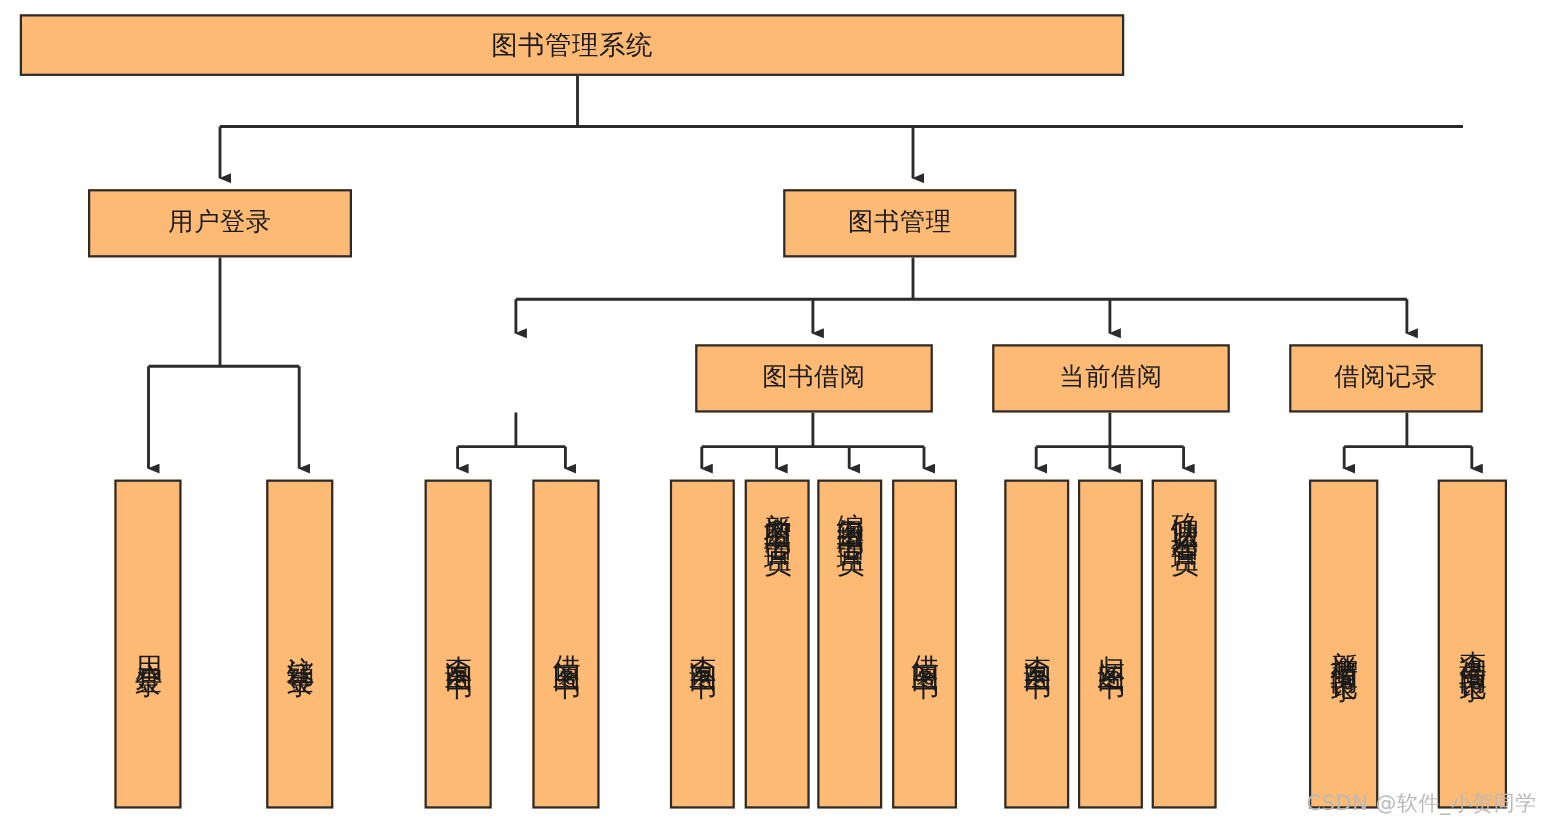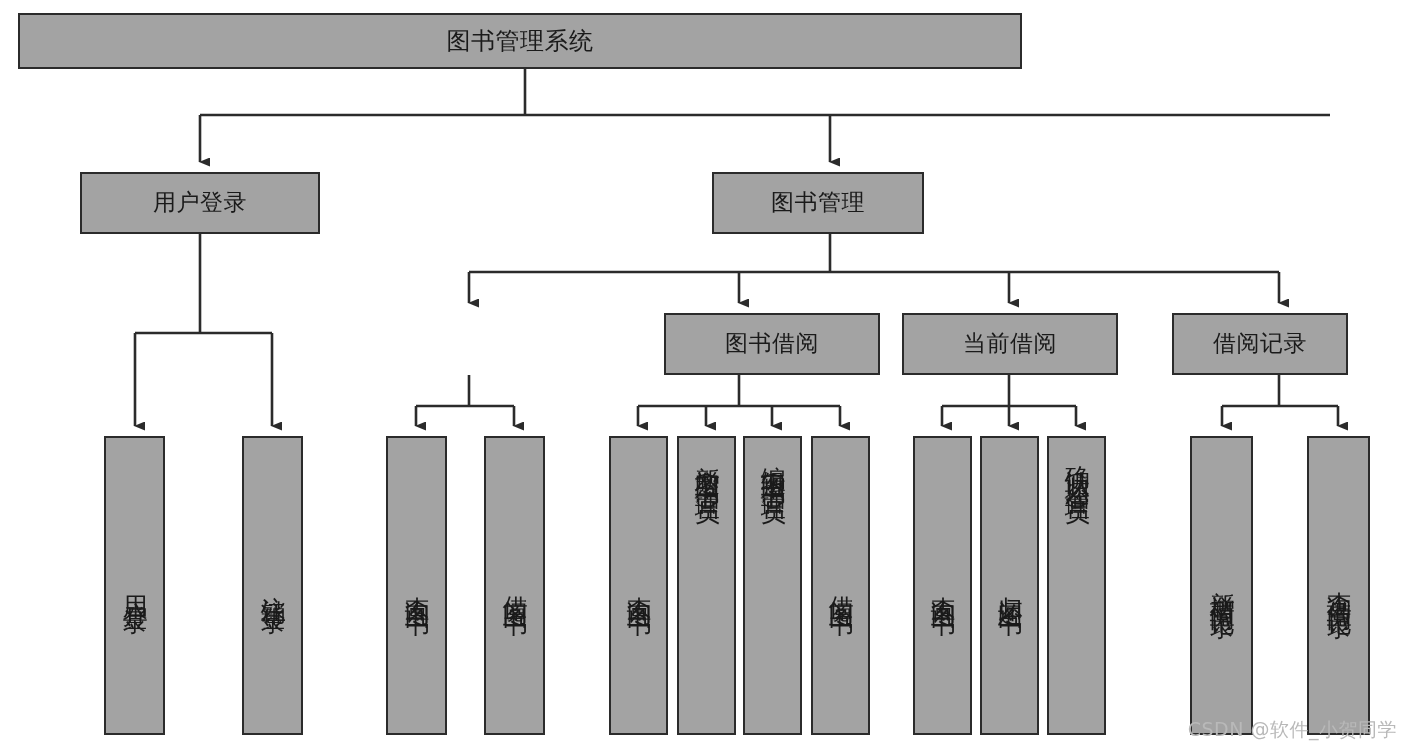--- a/index.html
+++ b/index.html
@@ -22,21 +22,21 @@
     position: absolute;
     left: 0;
     top: 0;
     width: 1405px;
     height: 747px;
     pointer-events: none;
   }
   .node {
     position: absolute;
     box-sizing: border-box;
-    background: #a3a3a3;
+    background: #fdba74;
     border: 2px solid #2b2b2b;
     display: flex;
     align-items: center;
     justify-content: center;
     color: #1a1a1a;
   }
   .node .label {
     display: block;
     text-align: center;
     line-height: 1.18;
@@ -138,21 +138,21 @@
     <span class="label">图书管理系统</span>
   </div>
 
   <div class="node horiz" style="left:80px; top:172px; width:240px; height:62px;">
     <span class="label">用户登录</span>
   </div>
   <div class="node horiz" style="left:712px; top:172px; width:212px; height:62px;">
     <span class="label">图书管理</span>
   </div>
 
-  <div class="node horiz" style="left:664px; top:313px; width:216px; height:62px;">
+  <div class="node horiz" style="left:632px; top:313px; width:216px; height:62px;">
     <span class="label">图书借阅</span>
   </div>
   <div class="node horiz" style="left:902px; top:313px; width:216px; height:62px;">
     <span class="label">当前借阅</span>
   </div>
   <div class="node horiz" style="left:1172px; top:313px; width:176px; height:62px;">
     <span class="label">借阅记录</span>
   </div>
 
   <div class="node vert center" style="left:104px; top:436px; width:61px; height:299px;">

